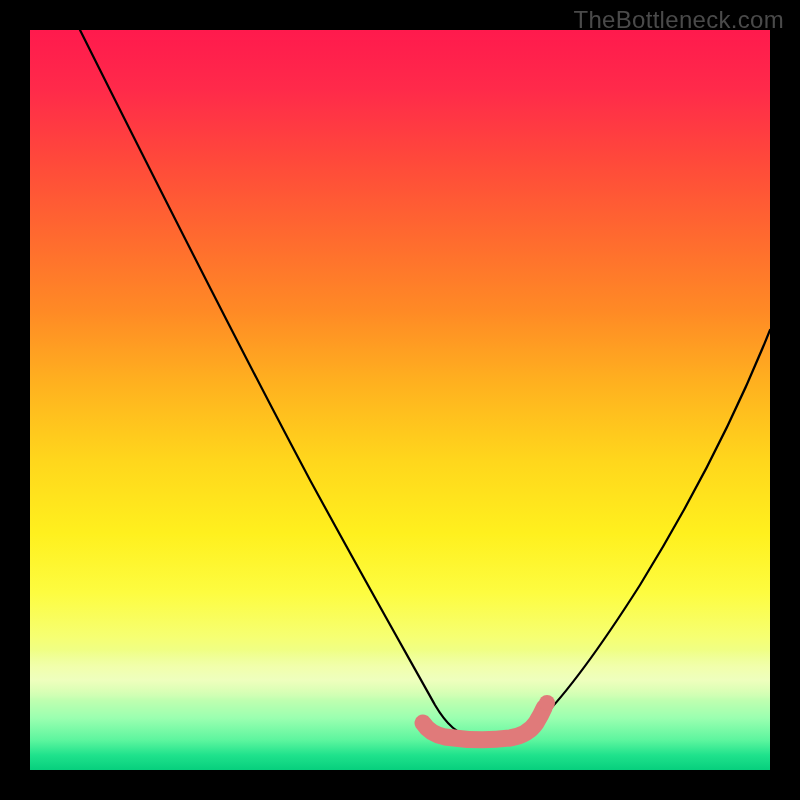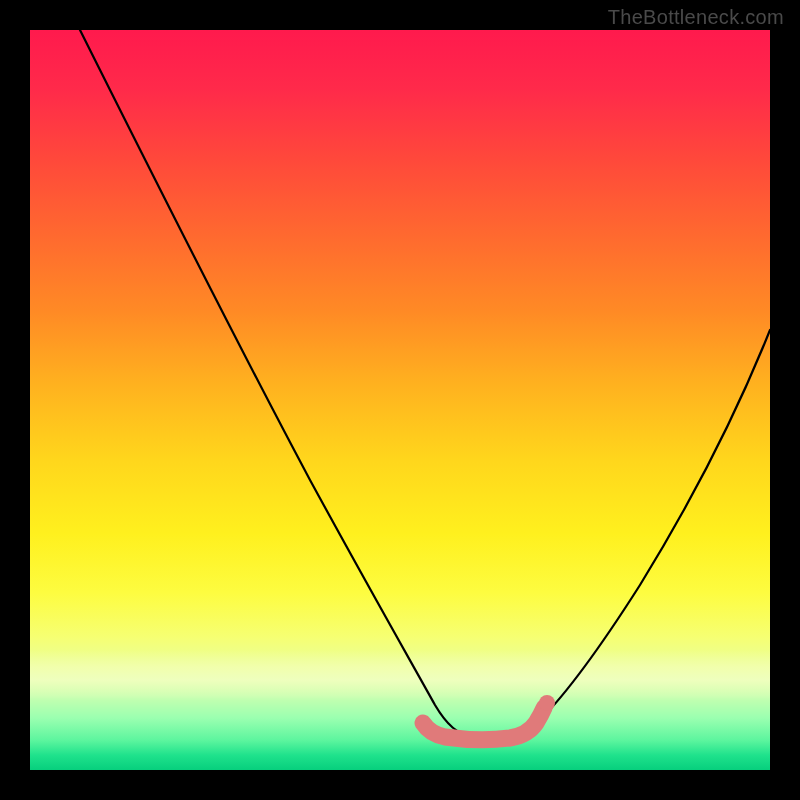--- a/index.html
+++ b/index.html
@@ -62,21 +62,21 @@
       rgba(255,255,210,0.55) 60%,
       rgba(255,255,200,0.0) 100%
     );
     pointer-events: none;
   }
   .watermark {
     position: absolute;
     top: 6px;
     right: 16px;
     color: #4a4a4a;
-    font-size: 20px;
+    font-size: 24px;
     font-weight: 500;
     letter-spacing: 0.3px;
     user-select: none;
   }
   svg.curves {
     position: absolute;
     inset: 0;
   }
 </style>
 </head>

